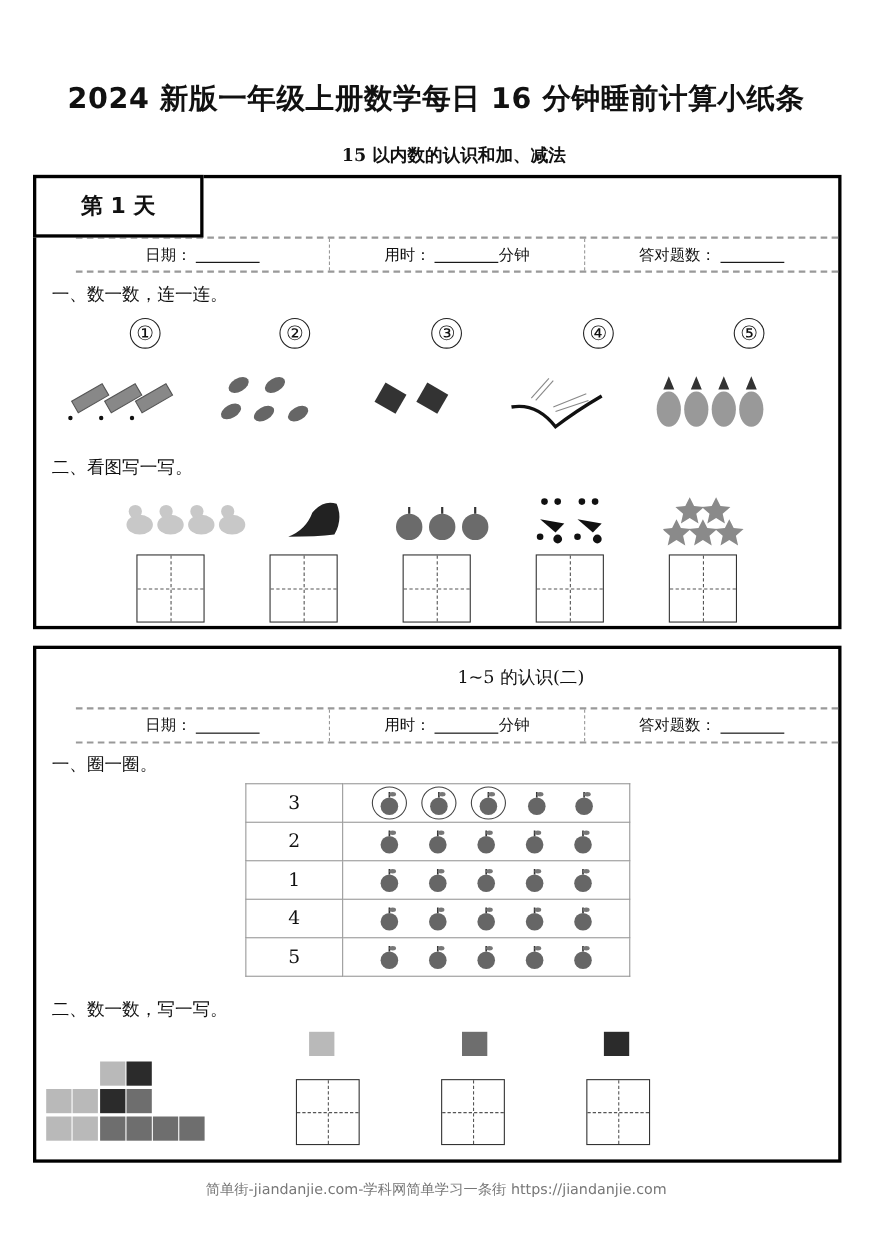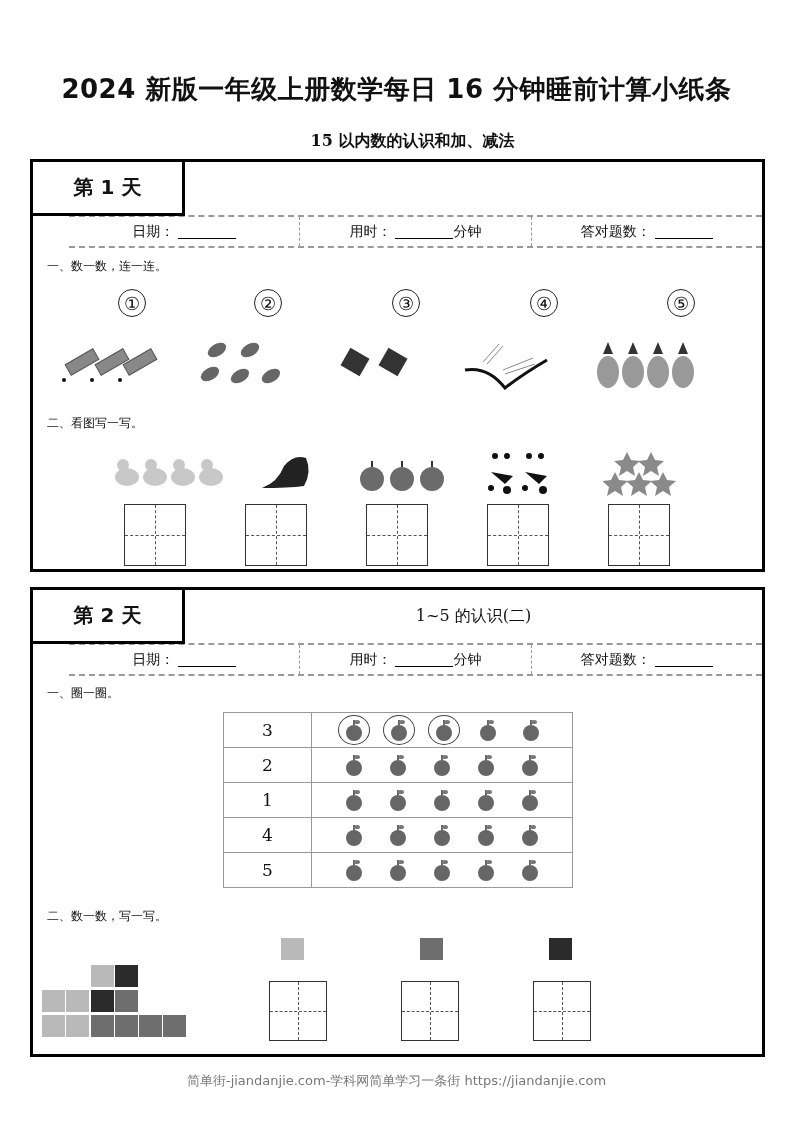--- a/index.html
+++ b/index.html
@@ -21,21 +21,21 @@
   .lesson-title { position: absolute; left: 152px; right: 0; top: 0; height: 52px;
     display: flex; align-items: center; justify-content: center; font-size: 16px; }
 
   .info-row { position: absolute; left: 0; right: 0; top: 53px; height: 33px;
     border-top: 2px dashed #999; border-bottom: 2px dashed #999; display: flex; margin-left: 36px; }
   .info-cell { flex: 1; display: flex; align-items: center; justify-content: center; font-size: 14px;
     font-family: "DejaVu Sans", sans-serif; }
   .info-cell + .info-cell { border-left: 1px dashed #999; text-align: center; }
   .blank { display: inline-block; width: 58px; border-bottom: 1px solid #000; height: 14px; margin-left: 4px; }
 
-  .section-title { position: absolute; left: 14px; font-size: 12px; font-family: "DejaVu Sans", sans-serif; }
+  .section-title { position: absolute; left: 14px; font-size: 16px; font-family: "DejaVu Sans", sans-serif; }
 
   .numbers-row { position: absolute; left: 0; right: 0; top: 127px; height: 30px; }
   .circ-num { position: absolute; width: 28px; height: 28px; border: 1.5px solid #222; border-radius: 50%;
     display: flex; align-items: center; justify-content: center; font-size: 18px; }
 
   .pic { position: absolute; }
   .write-box { position: absolute; width: 62px; height: 62px; border: 1px solid #333; }
   .write-box::before { content: ""; position: absolute; left: 50%; top: 0; bottom: 0; border-left: 1px dashed #555; }
   .write-box::after { content: ""; position: absolute; top: 50%; left: 0; right: 0; border-top: 1px dashed #555; }
 
@@ -188,21 +188,20 @@
   </svg>
 
   <div class="write-box" style="left:91px;top:342px"></div>
   <div class="write-box" style="left:212px;top:342px"></div>
   <div class="write-box" style="left:333px;top:342px"></div>
   <div class="write-box" style="left:454px;top:342px"></div>
   <div class="write-box" style="left:575px;top:342px"></div>
 </div>
 
 <div class="day-card day2">
-  <div class="day-label">第 2 天</div>
   <div class="lesson-title">1~5 的认识(二)</div>
   <div class="info-row">
     <div class="info-cell">
         <span>日期：</span>
         <span class="blank"></span>
       </div>
     <div class="info-cell">
         <span>用时：</span>
         <span class="blank"></span>
         <span>分钟</span>

